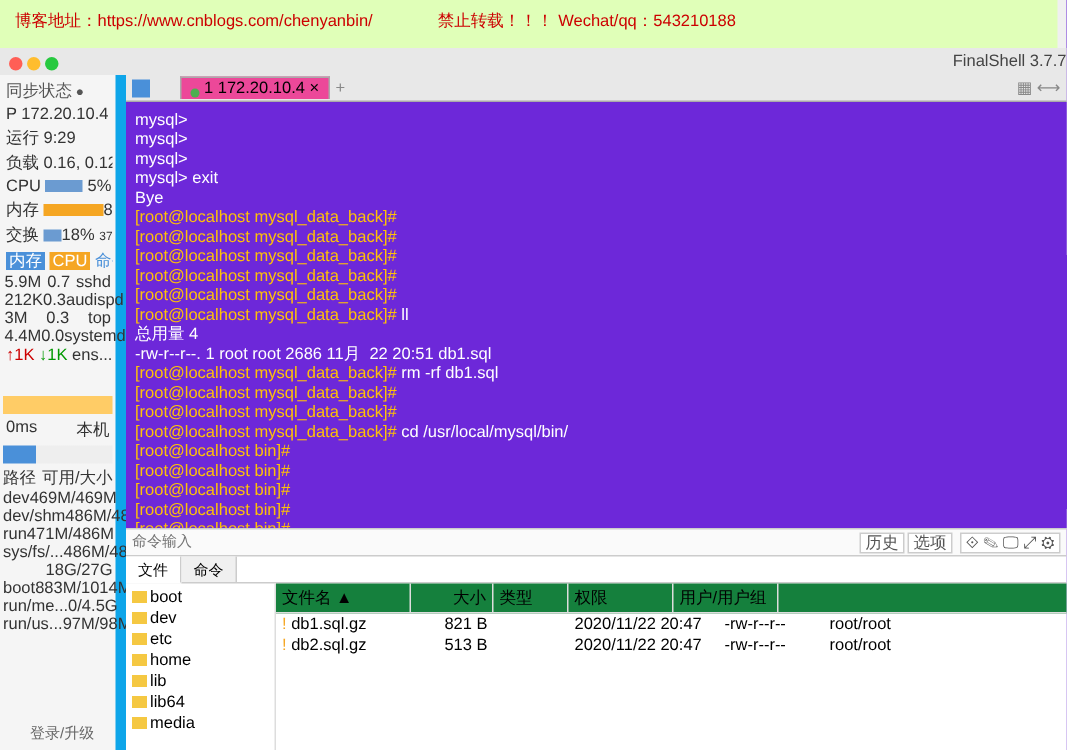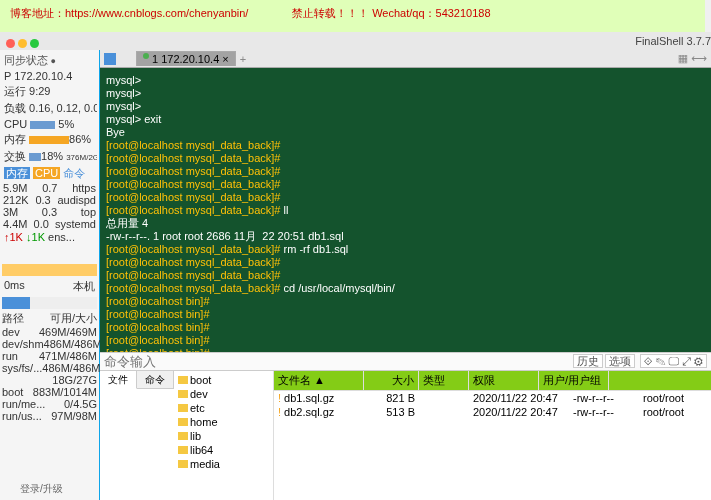--- a/index.html
+++ b/index.html
@@ -6,56 +6,56 @@
 body{width:711px;height:500px;background:#f0f0f0;overflow:hidden}
 .watermark{position:absolute;top:0;left:0;right:6px;height:32px;background:#e0ffb8;padding:6px 10px;font-size:12px;z-index:10}
 .watermark .url{color:#c00}
 .watermark .warn{color:#c00;margin-left:40px}
 .watermark .wechat{color:#c00}
 .titlebar{position:absolute;top:32px;left:0;right:0;height:18px;background:#e8e8e8;text-align:right;font-size:10px;line-height:18px;color:#444}
 .titlebar .dots{position:absolute;left:6px;top:3px}
 .dot{display:inline-block;width:9px;height:9px;border-radius:50%;margin-right:3px}
 .dot.r{background:#ff5f56}.dot.y{background:#ffbd2e}.dot.g{background:#27c93f}
 .main{position:absolute;top:50px;left:0;right:0;bottom:0;display:flex}
-.sidebar{width:100px;background:#f5f5f5;border-right:1px solid #0ea5e9;padding:2px;font-size:9px;color:#333}
+.sidebar{width:84px;background:#f5f5f5;border-right:7px solid #0ea5e9;padding:2px;font-size:9px;color:#333}
 .sidebar-line{padding:1px 2px;white-space:nowrap;overflow:hidden}
 .sidebar .hdr{font-size:9px;color:#555}
 .bar{display:inline-block;height:8px;vertical-align:middle}
 .bar.cpu{background:#6b9bd1;width:25px}
 .bar.mem{background:#f5a623;width:40px}
 .cpu-title{background:#f5a623;color:#fff;padding:0 2px}
 .graph{height:30px;background:linear-gradient(to top,#fc6 0%,#fc6 40%,transparent 40%);margin:2px 0;position:relative}
 .proc-row{display:flex;justify-content:space-between;font-size:8px;padding:0 1px}
 .disk-row{display:flex;justify-content:space-between;font-size:8px}
 .content{flex:1;display:flex;flex-direction:column}
 .tabbar{height:18px;background:#e8e8e8;border-bottom:1px solid #aaa;display:flex;align-items:center;padding:0 4px}
-.tab-host{background:#a3a3a3;border:1px solid #aaa;border-bottom:none;padding:1px 6px;font-size:10px;margin-left:20px;display:flex;align-items:flex-start;gap:3px}
+.tab-host{background:#ec4899;border:1px solid #aaa;border-bottom:none;padding:1px 6px;font-size:10px;margin-left:20px;display:flex;align-items:flex-end;gap:3px}
 .icon-home{width:12px;height:12px;background:#4a90d9;display:inline-block}
 .tab-circle{width:6px;height:6px;border-radius:50%;background:#4CAF50;display:inline-block}
 .plus{margin-left:4px;color:#888}
 .grid-icon{margin-left:auto;color:#888}
-.terminal{flex:1;background:#14532d;color:#fff;font-family:Consolas,monospace;font-size:10px;padding:6px;overflow:hidden;line-height:13px;white-space:pre}
+.terminal{flex:1;background:#6d28d9;color:#fff;font-family:Consolas,monospace;font-size:10px;padding:6px;overflow:hidden;line-height:13px;white-space:pre}
 .terminal .yl{color:#ffc107}
 .cmd-input{height:18px;background:#fafafa;border-top:1px solid #ccc;display:flex;align-items:center;padding:0 4px}
-.cmd-input input{flex:1;border:none;background:transparent;font-size:13px;color:#aaa}
+.cmd-input input{flex:1;border:none;background:transparent;font-size:10px;color:#aaa}
 .cmd-btns{font-size:10px;color:#555}
 .cmd-btns span{border:1px solid #ccc;padding:0 3px;margin-left:2px;background:#fff}
-.bottom{height:130px;background:#fff;border-top:1px solid #ccc;display:flex;flex-direction:row}
+.bottom{height:130px;background:#fff;border-top:1px solid #ccc;display:flex;flex-direction:column}
 .btabs{height:18px;border-bottom:1px solid #ccc;display:flex}
 .btab{padding:2px 8px;border-right:1px solid #ccc;font-size:10px;background:#fff}
 .btab.active{background:#fff;border-bottom:1px solid #fff;margin-bottom:-1px}
 .btab.inactive{background:#f0f0f0}
 .pathbar{height:16px;background:#f5f5f5;border-bottom:1px solid #ddd;font-size:9px;padding:2px 4px;color:#888;display:flex}
 .pathbar .hist{margin-left:auto;border:1px solid #ccc;padding:0 3px;background:#fff;color:#555}
 .filebody{flex:1;display:flex}
 .tree{width:100px;border-right:1px solid #ddd;font-size:10px;padding:2px;overflow:hidden}
 .tree-item{padding:1px 2px;display:flex;align-items:center;gap:2px}
 .folder-icon{width:10px;height:8px;background:#f5c842;display:inline-block}
 .filelist{flex:1}
-.fl-header{display:flex;border-bottom:1px solid #ddd;font-size:10px;background:#84cc16}
+.fl-header{display:flex;border-bottom:1px solid #ddd;font-size:10px;background:#15803d}
 .fl-header div{padding:2px 4px;border-right:1px solid #ddd}
 .fl-row{display:flex;font-size:10px}
 .fl-row div{padding:1px 4px}
 .col-name{width:90px}.col-size{width:55px;text-align:right}.col-type{width:50px}.col-date{width:100px}.col-perm{width:70px}.col-owner{width:70px}
 .warn-icon{color:#f5a623}
 .login-link{position:absolute;bottom:4px;left:20px;font-size:10px;color:#666}
 </style>
 </head>
 <body>
 
@@ -77,21 +77,21 @@
     <div class="sidebar-line">运行 9:29</div>
     <div class="sidebar-line">负载 0.16, 0.12, 0.07</div>
     <div class="sidebar-line"><span>CPU</span> <span class="bar cpu"></span> <span>5%</span></div>
     <div class="sidebar-line"><span>内存</span> <span class="bar mem"></span><span>86%</span> </div>
     <div class="sidebar-line"><span>交换</span> <span class="bar cpu" style="width:12px"></span><span>18%</span> <span style="font-size:8px">376M/2G</span></div>
     <div class="sidebar-line"><span style="background:#4a90d9;color:#fff;padding:0 2px">内存</span> <span class="cpu-title">CPU</span> <span style="color:#4a90d9">命令</span></div>
     <div id="procs">
         <div class="proc-row">
           <span>5.9M</span>
           <span>0.7</span>
-          <span>https</span>
+          <span>sshd</span>
         </div>
         <div class="proc-row">
           <span>212K</span>
           <span>0.3</span>
           <span>audispd</span>
         </div>
         <div class="proc-row">
           <span>3M</span>
           <span>0.3</span>
           <span>top</span>

